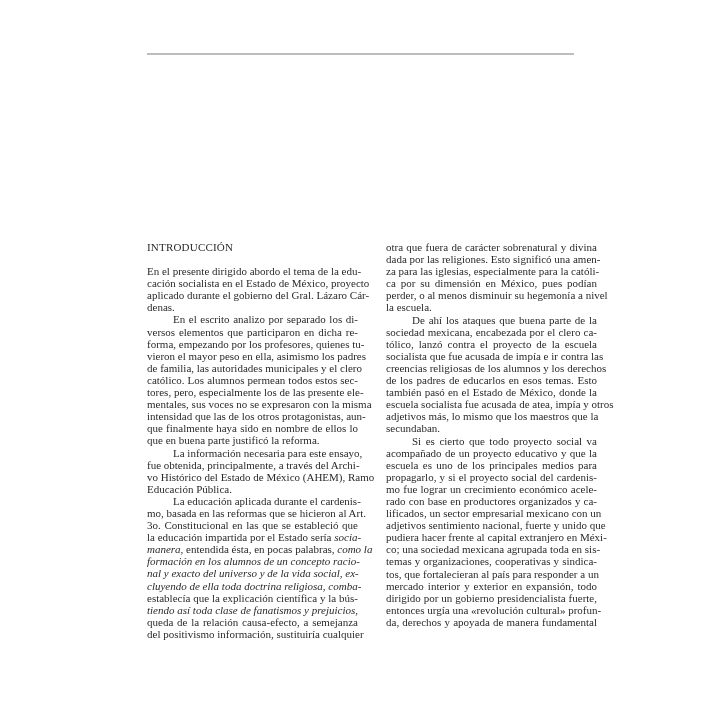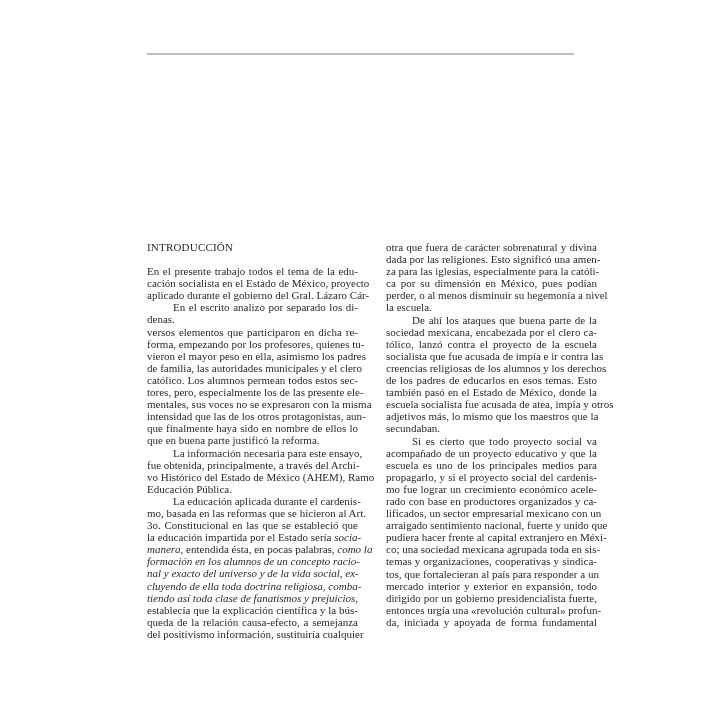--- a/index.html
+++ b/index.html
@@ -15,25 +15,25 @@
   i { font-style: italic; }
 </style>
 </head>
 <body>
 
 <div class="rule"></div>
 
 <div class="col col-left">
   <span class="heading">INTRODUCCIÓN</span>
   <div id="left-lines">
-      <span class="line">En el presente trabajo todos el tema de la edu-</span>
+      <span class="line">En el presente dirigido abordo el tema de la edu-</span>
       <span class="line">cación socialista en el Estado de México, proyecto</span>
       <span class="line">aplicado durante el gobierno del Gral. Lázaro Cár-</span>
+      <span class="line last">denas.</span>
       <span class="line indent">En el escrito analizo por separado los di-</span>
-      <span class="line last">denas.</span>
       <span class="line">versos elementos que participaron en dicha re-</span>
       <span class="line">forma, empezando por los profesores, quienes tu-</span>
       <span class="line">vieron el mayor peso en ella, asimismo los padres</span>
       <span class="line">de familia, las autoridades municipales y el clero</span>
       <span class="line">católico. Los alumnos permean todos estos sec-</span>
       <span class="line">tores, pero, especialmente los de las presente ele-</span>
       <span class="line">mentales, sus voces no se expresaron con la misma</span>
       <span class="line">intensidad que las de los otros protagonistas, aun-</span>
       <span class="line">que finalmente haya sido en nombre de ellos lo</span>
       <span class="line last">que en buena parte justificó la reforma.</span>
@@ -42,22 +42,22 @@
       <span class="line">vo Histórico del Estado de México (AHEM), Ramo</span>
       <span class="line last">Educación Pública.</span>
       <span class="line indent">La educación aplicada durante el cardenis-</span>
       <span class="line">mo, basada en las reformas que se hicieron al Art.</span>
       <span class="line">3o. Constitucional en las que se estableció que</span>
       <span class="line">la educación impartida por el Estado sería <i>socia-</i></span>
       <span class="line"><i>manera</i>, entendida ésta, en pocas palabras, <i>como la</i></span>
       <span class="line"><i>formación en los alumnos de un concepto racio-</i></span>
       <span class="line"><i>nal y exacto del universo y de la vida social, ex-</i></span>
       <span class="line"><i>cluyendo de ella toda doctrina religiosa, comba-</i></span>
+      <span class="line">establecía que la explicación científica y la bús-</span>
       <span class="line"><i>tiendo así toda clase de fanatismos y prejuicios,</i></span>
-      <span class="line">establecía que la explicación científica y la bús-</span>
       <span class="line">queda de la relación causa-efecto, a semejanza</span>
       <span class="line">del positivismo información, sustituiría cualquier</span>
     </div>
 </div>
 
 <div class="col col-right">
   <div id="right-lines">
       <span class="line">otra que fuera de carácter sobrenatural y divina</span>
       <span class="line">dada por las religiones. Esto significó una amen-</span>
       <span class="line">za para las iglesias, especialmente para la católi-</span>
@@ -74,23 +74,23 @@
       <span class="line">escuela socialista fue acusada de atea, impía y otros</span>
       <span class="line">adjetivos más, lo mismo que los maestros que la</span>
       <span class="line last">secundaban.</span>
       <span class="line indent">Si es cierto que todo proyecto social va</span>
       <span class="line">acompañado de un proyecto educativo y que la</span>
       <span class="line">escuela es uno de los principales medios para</span>
       <span class="line">propagarlo, y si el proyecto social del cardenis-</span>
       <span class="line">mo fue lograr un crecimiento económico acele-</span>
       <span class="line">rado con base en productores organizados y ca-</span>
       <span class="line">lificados, un sector empresarial mexicano con un</span>
-      <span class="line">arraigado sentimiento nacional, fuerte y unido que</span>
+      <span class="line">adjetivos sentimiento nacional, fuerte y unido que</span>
       <span class="line">pudiera hacer frente al capital extranjero en Méxi-</span>
       <span class="line">co; una sociedad mexicana agrupada toda en sis-</span>
       <span class="line">temas y organizaciones, cooperativas y sindica-</span>
       <span class="line">tos, que fortalecieran al país para responder a un</span>
       <span class="line">mercado interior y exterior en expansión, todo</span>
       <span class="line">dirigido por un gobierno presidencialista fuerte,</span>
       <span class="line">entonces urgía una «revolución cultural» profun-</span>
-      <span class="line">da, iniciada y apoyada de forma fundamental</span>
+      <span class="line">da, derechos y apoyada de manera fundamental</span>
     </div>
 </div>
 
 </body></html>

